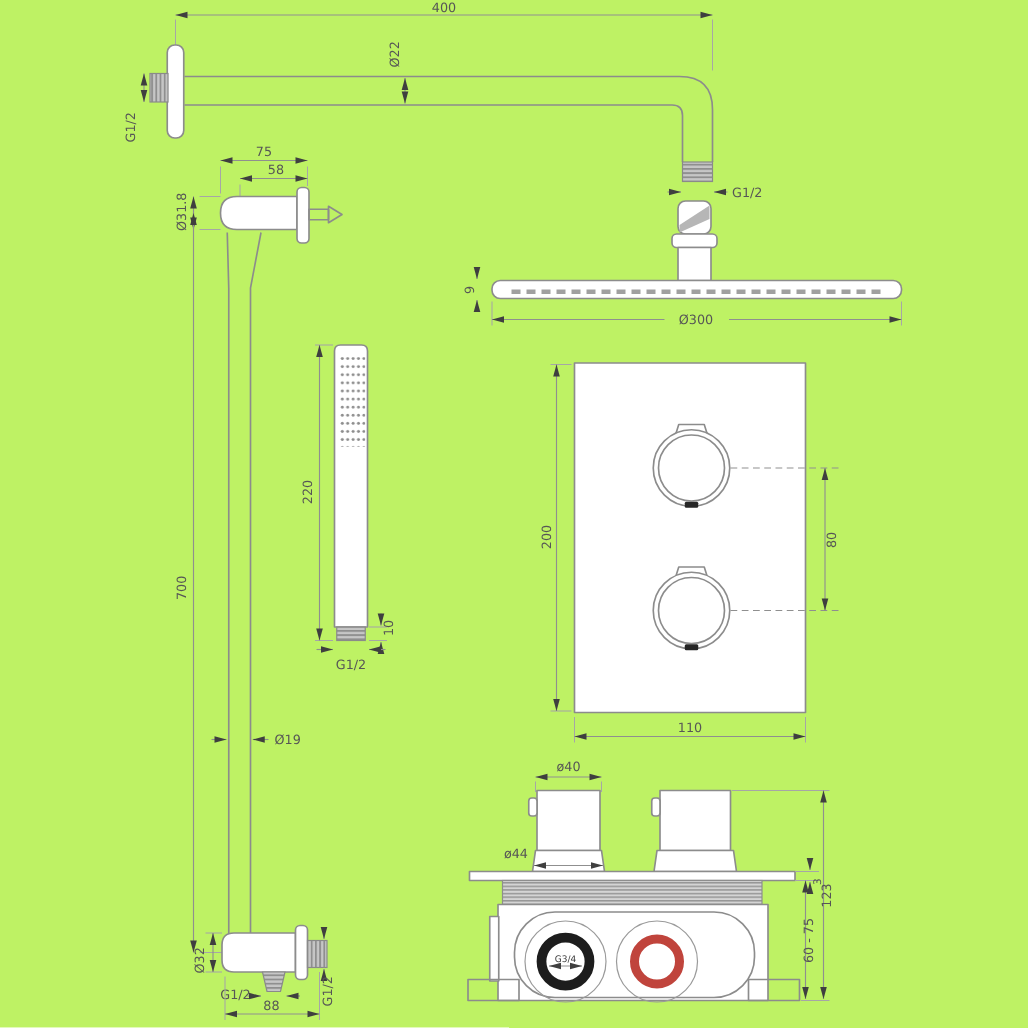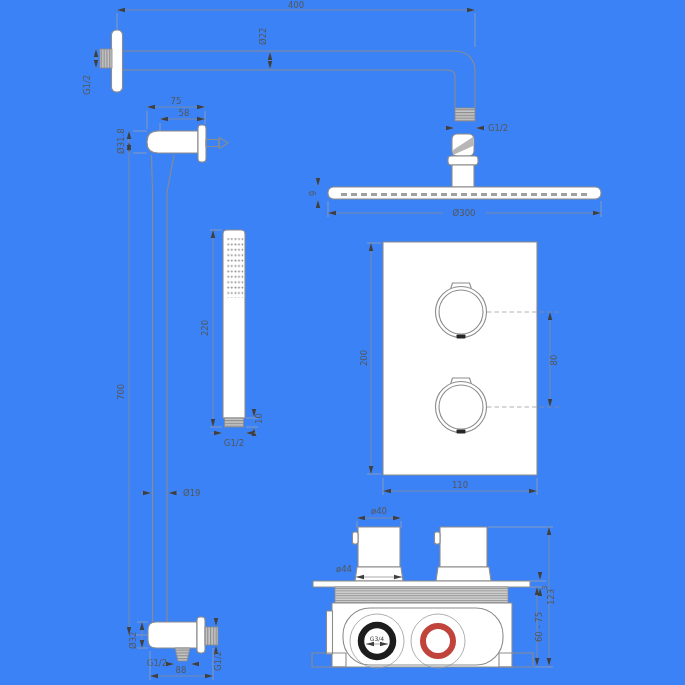--- a/index.html
+++ b/index.html
@@ -1,16 +1,16 @@
 <!DOCTYPE html>
 <html><head>
 <meta charset="utf-8">
 <style>
   html,body{margin:0;padding:0;background:#ffffff;}
-  .stage{position:relative;width:685px;height:685px;background:#3b82f6;overflow:hidden;
+  .stage{position:relative;width:685px;height:685px;background:#bef264;overflow:hidden;
          font-family:"DejaVu Sans", sans-serif;}
   svg{display:block;}
   .obj{stroke:#8c8c8c;stroke-width:1.1;fill:none;stroke-linejoin:round;}
   .objf{stroke:#8c8c8c;stroke-width:1.1;fill:#ffffff;stroke-linejoin:round;}
   .thin{stroke:#9a9a9a;stroke-width:0.8;fill:none;}
   .ext{stroke:#a6a6a6;stroke-width:0.7;fill:none;}
   .dim{stroke:#8f8f8f;stroke-width:0.75;fill:none;
        marker-start:url(#as);marker-end:url(#ae);}
   .dime{stroke:#8f8f8f;stroke-width:0.75;fill:none;marker-end:url(#ae);}
   .dash{stroke:#8f8f8f;stroke-width:0.7;fill:none;stroke-dasharray:4.5 3;}

